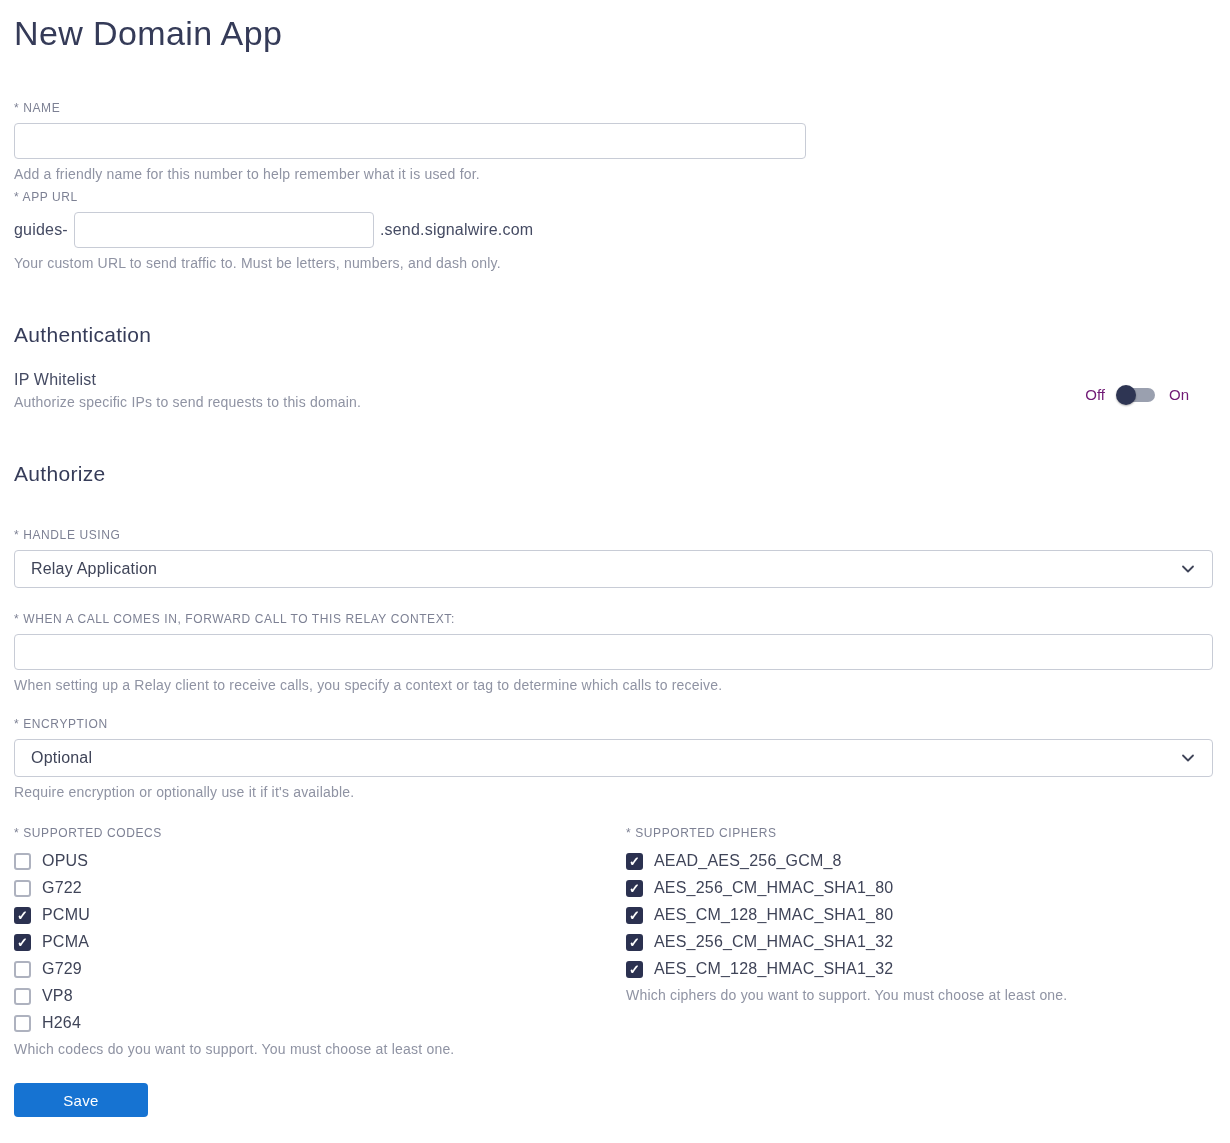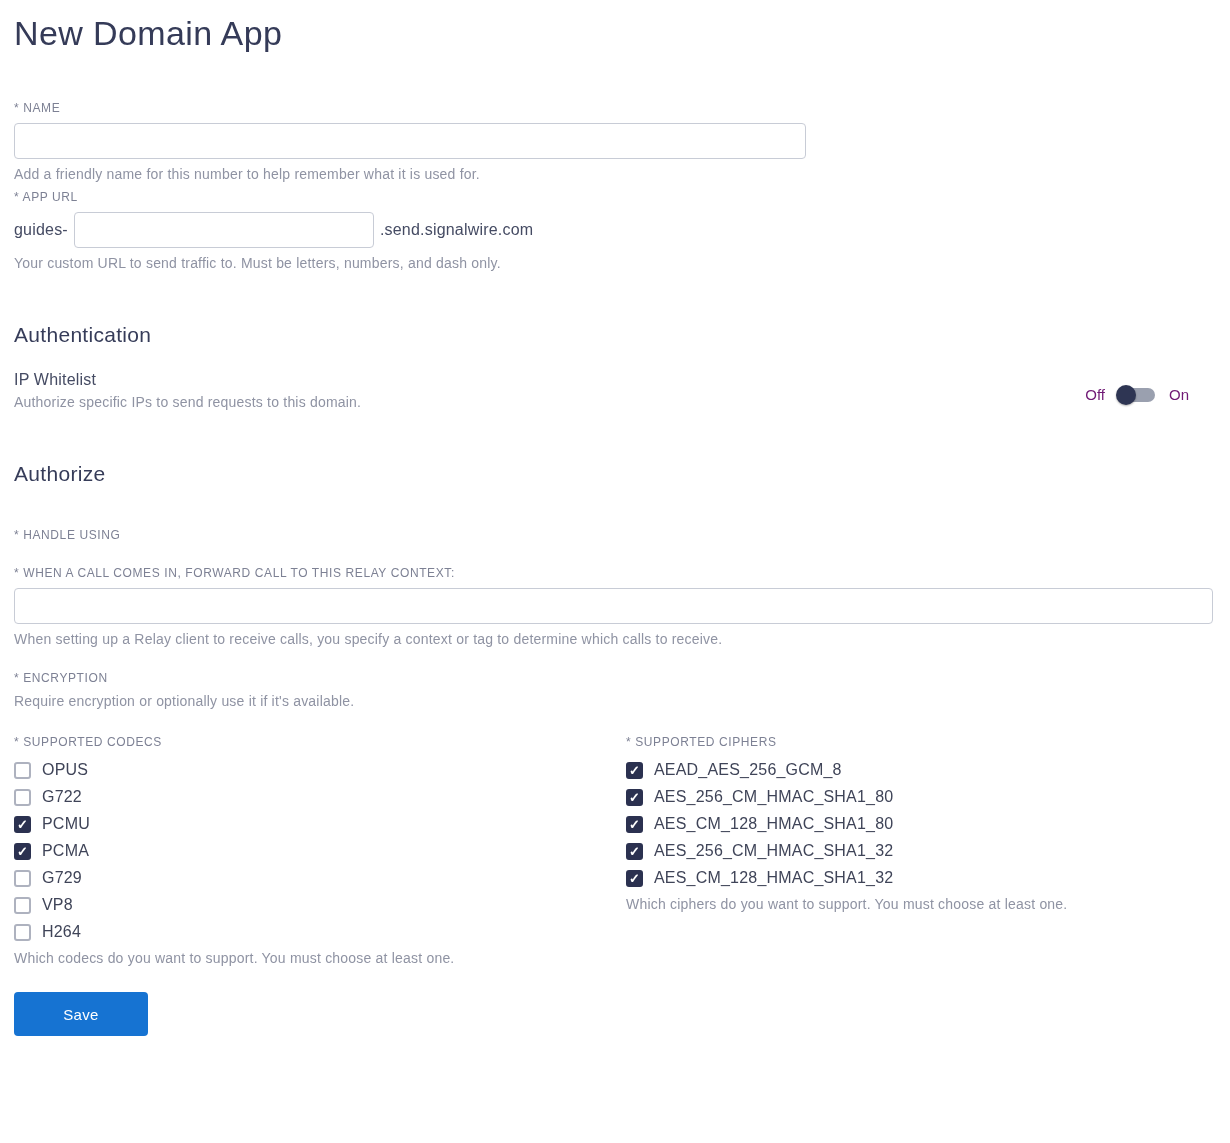--- a/index.html
+++ b/index.html
@@ -168,21 +168,21 @@
   .check-label {
     font-size: 16px;
     color: #3f4458;
     letter-spacing: 0.2px;
   }
   .col .helper { margin-top: 4px; }
 
   .save-button {
     margin-top: 26px;
     width: 134px;
-    height: 44px;
+    height: 34px;
     background: #1673d2;
     border: none;
     border-radius: 4px;
     color: #ffffff;
     font-family: "Liberation Sans", sans-serif;
     font-size: 15px;
     letter-spacing: 0.3px;
     cursor: pointer;
     display: block;
   }
@@ -223,30 +223,46 @@
         <span class="knob"></span>
       </span>
       <span class="toggle-side-label">On</span>
     </div>
   </div>
 
   <h2 class="section-heading heading-settings">Authorize</h2>
 
   <div class="settings-field settings-field-first">
     <div class="label">* HANDLE USING</div>
+    <div class="select-box">
+      <span class="select-value">Relay Application</span>
+      <span class="chevron">
+        <svg width="16" height="16" viewBox="0 0 16 16" fill="none">
+          <path d="M3 5.5 L8 10.5 L13 5.5" stroke="#3f4458" stroke-width="1.8" stroke-linecap="round" stroke-linejoin="round"></path>
+        </svg>
+      </span>
+    </div>
   </div>
 
   <div class="settings-field">
     <div class="label">* WHEN A CALL COMES IN, FORWARD CALL TO THIS RELAY CONTEXT:</div>
     <input type="text" class="text-input wide-input" value="" style="">
     <div class="helper">When setting up a Relay client to receive calls, you specify a context or tag to determine which calls to receive.</div>
   </div>
 
   <div class="settings-field">
     <div class="label">* ENCRYPTION</div>
+    <div class="select-box">
+      <span class="select-value">Optional</span>
+      <span class="chevron">
+        <svg width="16" height="16" viewBox="0 0 16 16" fill="none">
+          <path d="M3 5.5 L8 10.5 L13 5.5" stroke="#3f4458" stroke-width="1.8" stroke-linecap="round" stroke-linejoin="round"></path>
+        </svg>
+      </span>
+    </div>
     <div class="helper">Require encryption or optionally use it if it's available.</div>
   </div>
 
   <div class="two-col">
     <div class="col">
       <div class="label">* SUPPORTED CODECS</div>
       <div class="check-list">
           <label class="check-row">
             <span class="checkbox"></span>
             <span class="check-label">OPUS</span>

